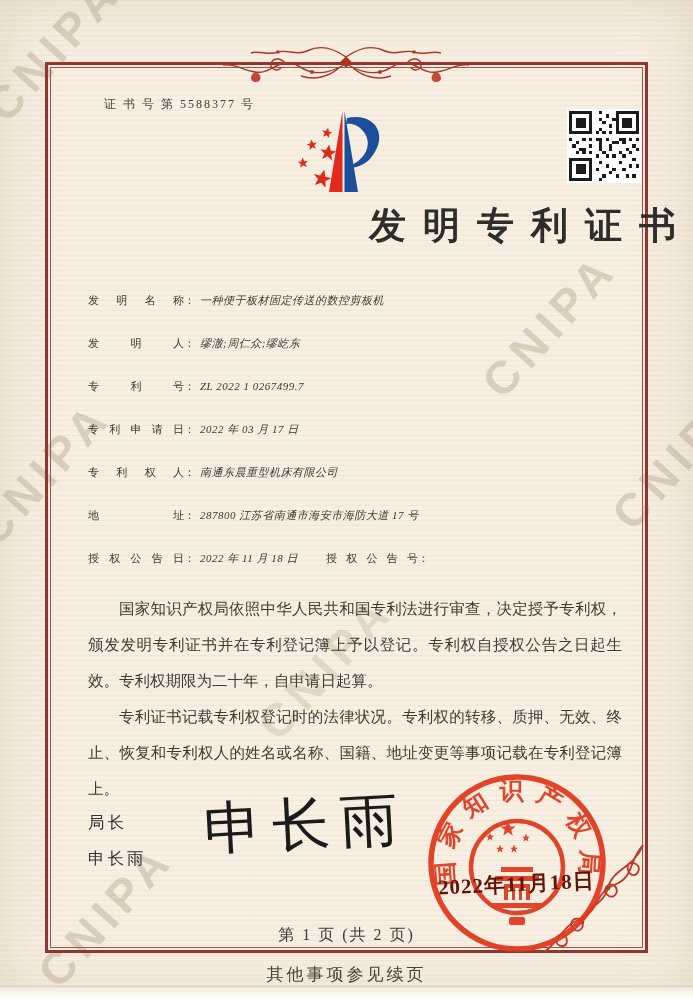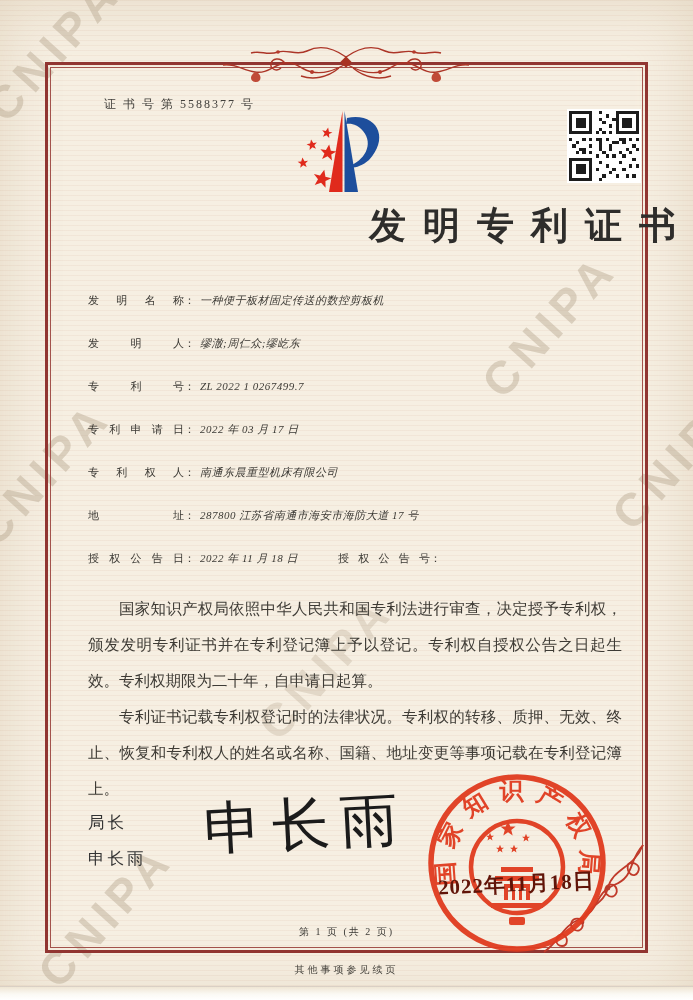--- a/index.html
+++ b/index.html
@@ -34,41 +34,41 @@
   .qr{position:absolute;left:567px;top:109px;width:70px;height:70px;background:#fff;padding:2px;}
   .title{position:absolute;left:0;top:201px;width:693px;text-align:right;
     font-size:37px;font-weight:bold;letter-spacing:17px;text-indent:17px;color:#2e2d2b;}
   
   .fields{position:absolute;left:88px;top:288px;width:535px;}
   .row{display:flex;align-items:flex-start;line-height:24px;margin-bottom:19px;
     font-size:11px;color:#3b3934;}
   .flabel{display:inline-block;width:96px;text-align:justify;text-align-last:justify;flex:0 0 96px;}
   .fcolon{flex:0 0 auto;}
   .fvalue{margin-left:5px;letter-spacing:.5px;font-style:italic;}
-  .pair2{display:flex;align-items:baseline;margin-left:40px;}
+  .pair2{display:flex;align-items:baseline;margin-left:28px;}
   .flabel2{display:inline-block;width:92px;text-align:justify;text-align-last:justify;flex:0 0 92px;}
   
   .paras{position:absolute;left:88px;top:591px;width:534px;font-size:15.5px;
     line-height:36px;color:#3e3b35;text-align:justify;}
   .paras p{margin:0;text-indent:2em;}
   
   .director{position:absolute;left:88px;top:812px;font-size:16.5px;color:#333;letter-spacing:3px;}
   .director .name{margin-top:14px;}
   .autograph{position:absolute;left:196px;top:776px;transform:rotate(-3deg);}
   .autograph text{font-size:58px;fill:#1b1b1b;letter-spacing:10px;
     font-family:"Liberation Serif","DejaVu Serif",serif;}
   
   .seal{position:absolute;left:425px;top:771px;opacity:.95;}
   .seal-date{position:absolute;left:438px;top:870px;font-size:21px;font-weight:bold;
     color:#611408;letter-spacing:1px;transform:rotate(-2.5deg);white-space:nowrap;}
   
   .page-info{position:absolute;left:0;top:925px;width:693px;text-align:center;
-    font-size:10px;letter-spacing:2px;color:#3c3a36;}
+    font-size:16px;letter-spacing:2px;color:#3c3a36;}
   .note{position:absolute;left:0;top:963px;width:693px;text-align:center;
-    font-size:10px;letter-spacing:3px;color:#45423c;}
+    font-size:17px;letter-spacing:3px;color:#45423c;}
 </style>
 </head>
 <body>
 
 <div class="page">
 
   <div class="wm wm1">CNIPA</div>
   <div class="wm wm2">CNIPA</div>
   <div class="wm wm3">CNIPA</div>
   <div class="wm wm4">CNIPA</div>

